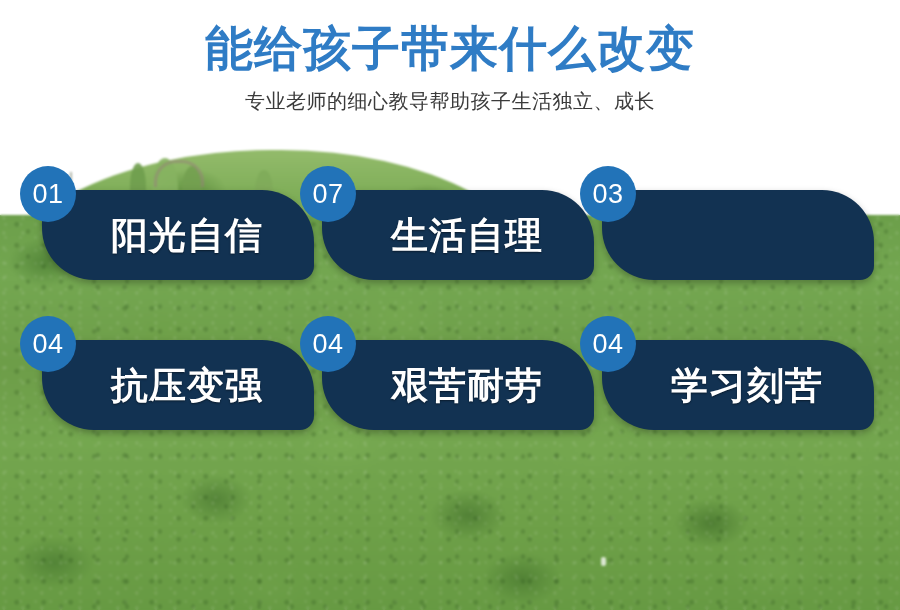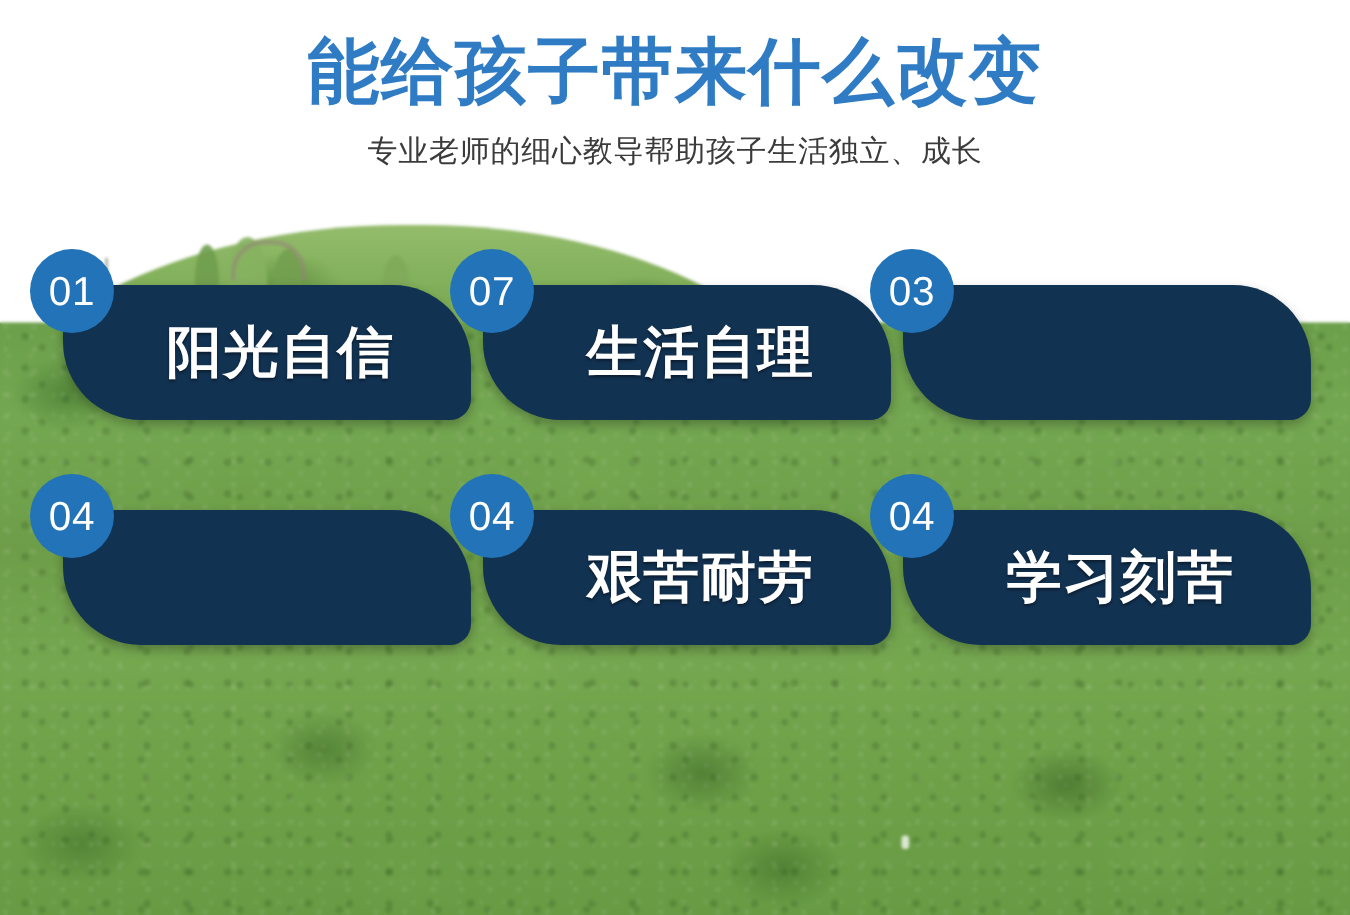--- a/index.html
+++ b/index.html
@@ -300,20 +300,21 @@
         <span class="card-label">生活自理</span>
       </div>
       <div class="card col-3">
         <span class="badge">03</span>
       </div>
     </div>
 
     <div class="card-row">
       <div class="card col-1">
         <span class="badge">04</span>
+        <span class="card-label">抗压变强</span>
       </div>
       <div class="card col-2">
         <span class="badge">04</span>
         <span class="card-label">艰苦耐劳</span>
       </div>
       <div class="card col-3">
         <span class="badge">04</span>
         <span class="card-label">学习刻苦</span>
       </div>
     </div>

